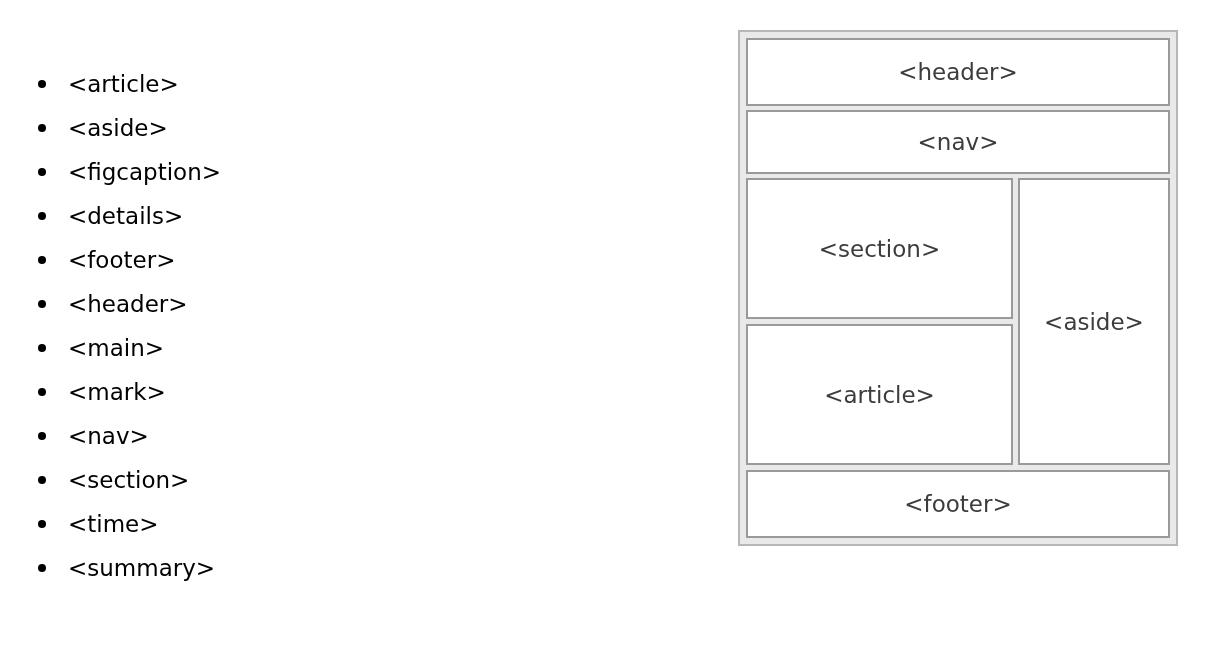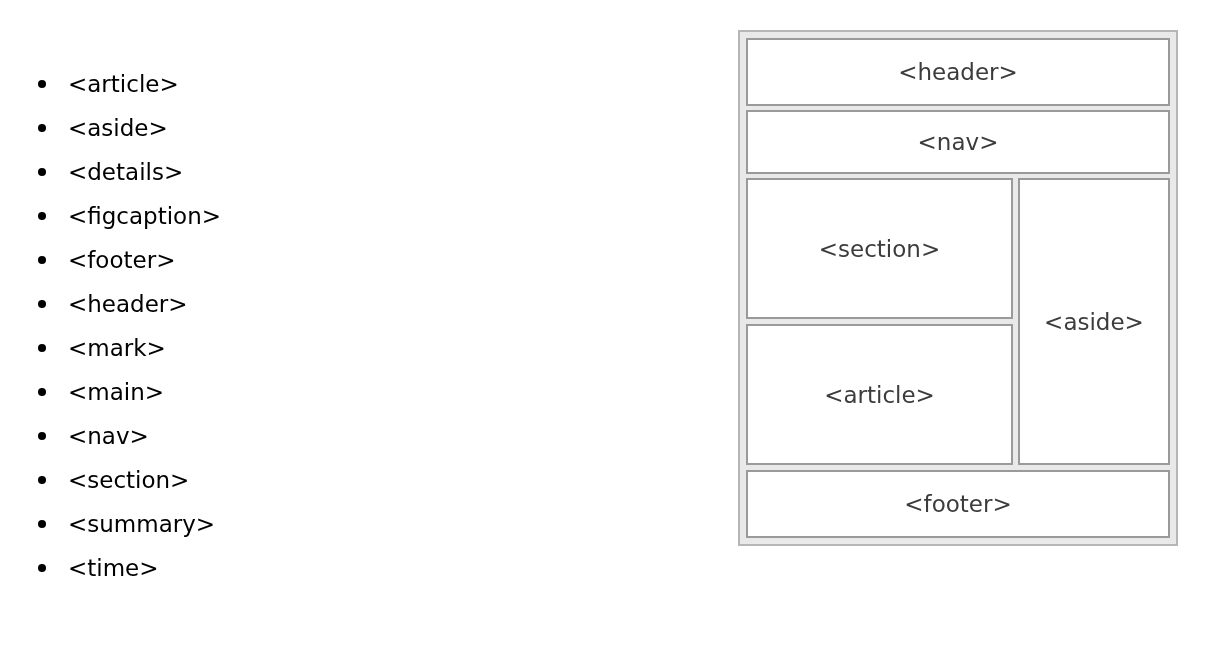--- a/index.html
+++ b/index.html
@@ -129,57 +129,57 @@
   <li>
     <span class="bullet"></span>
     <span>&lt;article&gt;</span>
   </li>
   <li>
     <span class="bullet"></span>
     <span>&lt;aside&gt;</span>
   </li>
   <li>
     <span class="bullet"></span>
+    <span>&lt;figcaption&gt;</span>
+  </li>
+  <li>
+    <span class="bullet"></span>
     <span>&lt;details&gt;</span>
   </li>
   <li>
     <span class="bullet"></span>
-    <span>&lt;figcaption&gt;</span>
-  </li>
-  <li>
-    <span class="bullet"></span>
     <span>&lt;footer&gt;</span>
   </li>
   <li>
     <span class="bullet"></span>
     <span>&lt;header&gt;</span>
   </li>
   <li>
     <span class="bullet"></span>
+    <span>&lt;main&gt;</span>
+  </li>
+  <li>
+    <span class="bullet"></span>
     <span>&lt;mark&gt;</span>
   </li>
   <li>
     <span class="bullet"></span>
-    <span>&lt;main&gt;</span>
-  </li>
-  <li>
-    <span class="bullet"></span>
     <span>&lt;nav&gt;</span>
   </li>
   <li>
     <span class="bullet"></span>
     <span>&lt;section&gt;</span>
   </li>
   <li>
     <span class="bullet"></span>
+    <span>&lt;time&gt;</span>
+  </li>
+  <li>
+    <span class="bullet"></span>
     <span>&lt;summary&gt;</span>
-  </li>
-  <li>
-    <span class="bullet"></span>
-    <span>&lt;time&gt;</span>
   </li>
 </ul>
 
 <div class="layout-diagram">
 
   <div class="dbox dbox-header">
     <span>&lt;header&gt;</span>
   </div>
 
   <div class="dbox dbox-nav">

